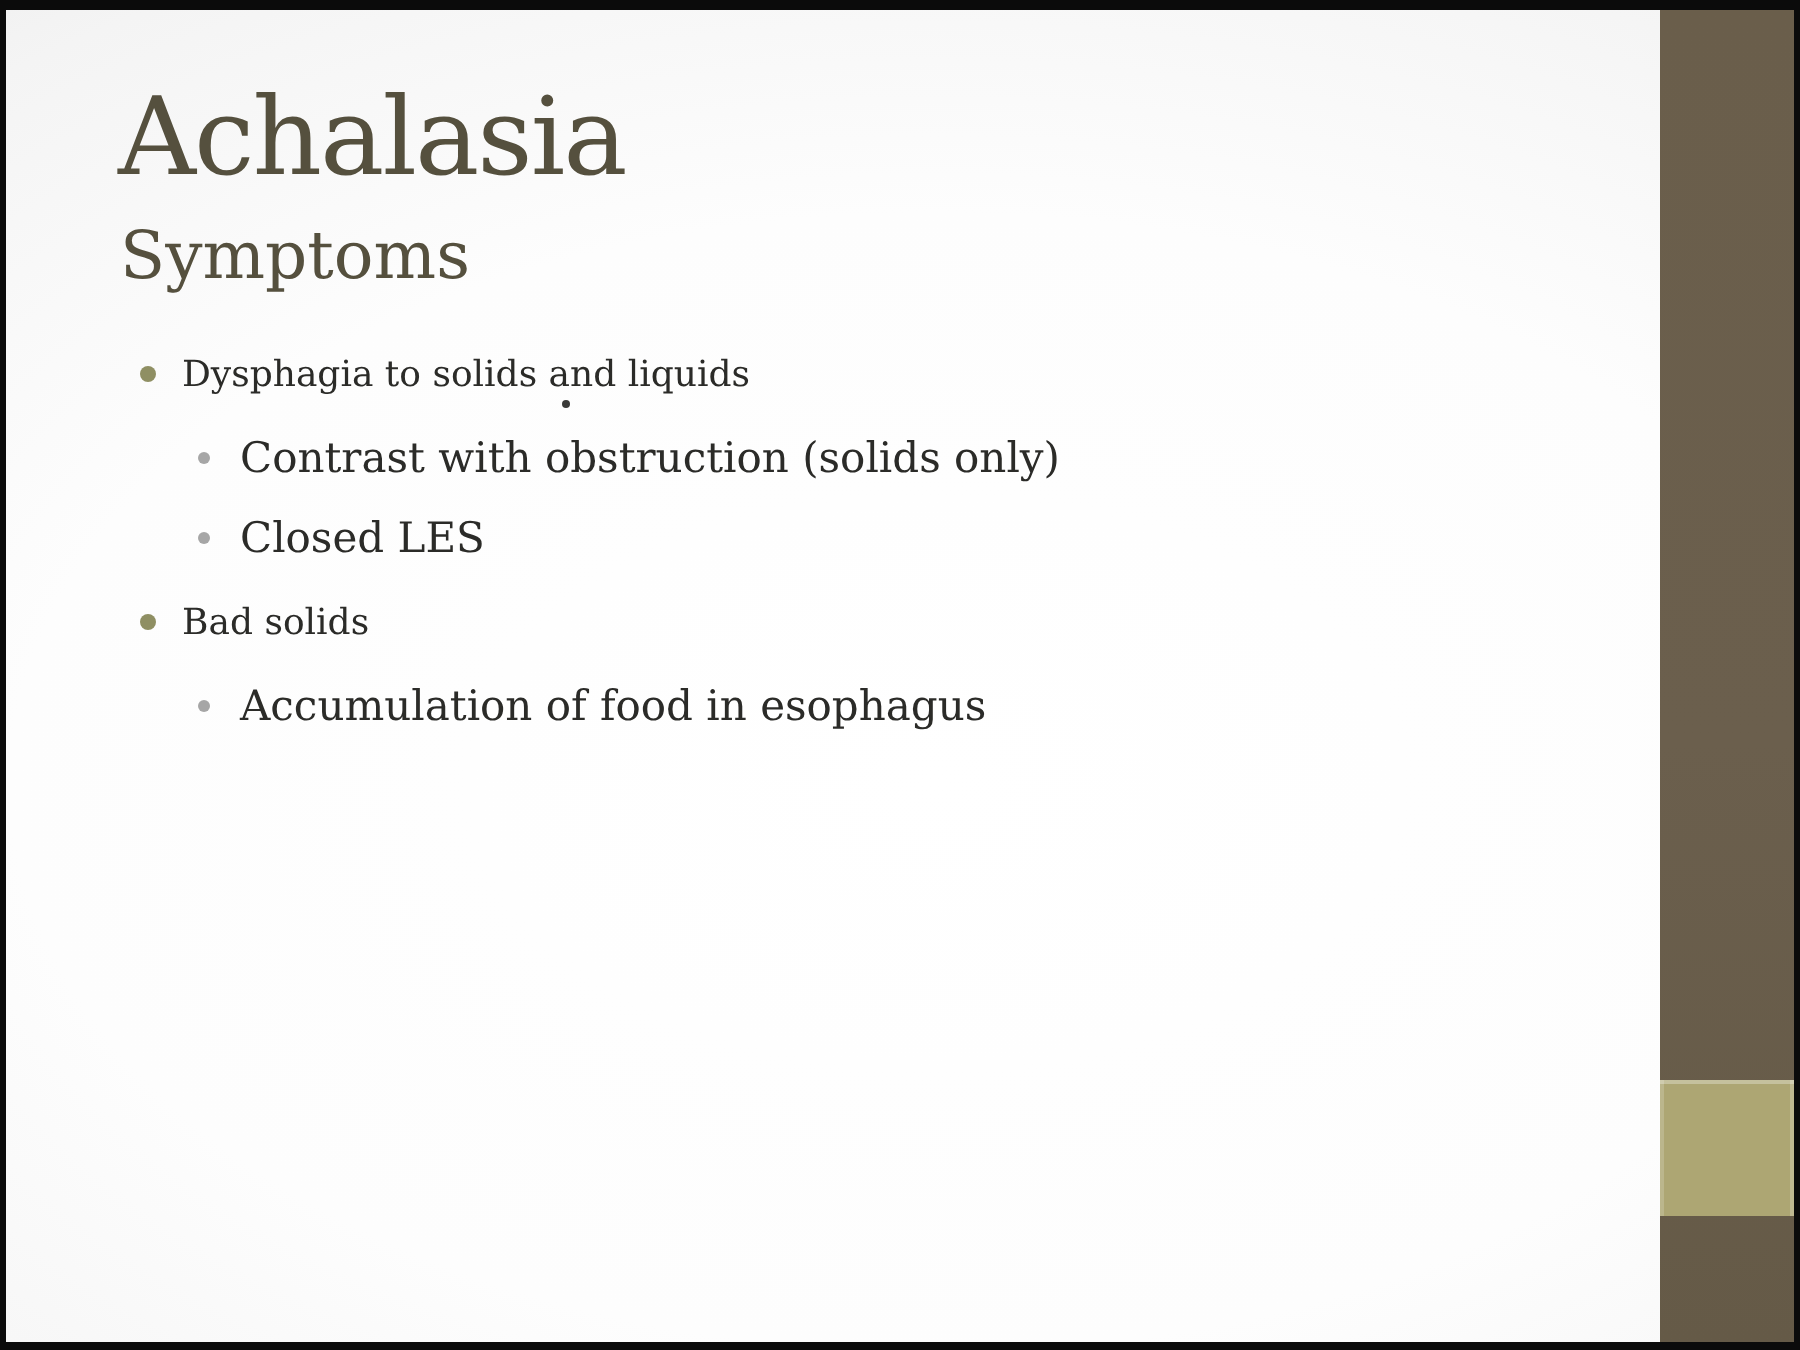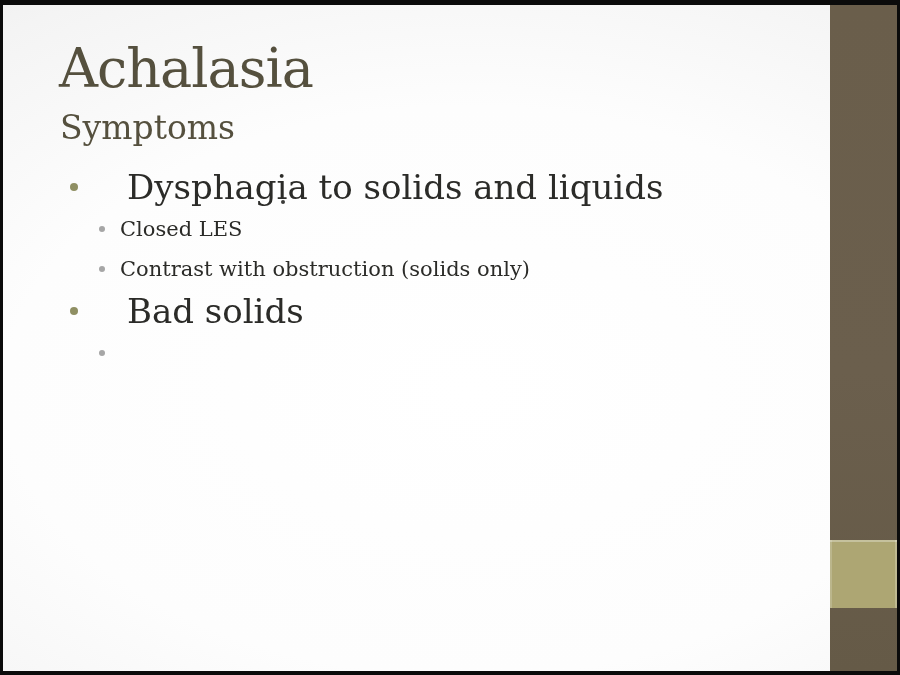--- a/index.html
+++ b/index.html
@@ -76,23 +76,22 @@
     top: 160px;
     right: 90px;
   }
   .row {
     display: flex;
     align-items: center;
     white-space: nowrap;
     color: var(--body-text, #2b2b28);
   }
   .row.l1 {
-    font-size: 34px;
+    font-size: 18px;
     height: 44px;
-    gap: 36px;
   }
   .row.l2 {
     font-size: 21px;
     height: 40px;
   }
   .dot {
     display: inline-block;
     border-radius: 50%;
     flex: 0 0 auto;
   }
@@ -132,35 +131,36 @@
 
     <div class="bullets">
 
       <div class="row l1">
         <span class="dot"></span>
         <span>Dysphagia to solids and liquids</span>
       </div>
 
       <div class="row l2">
         <span class="dot"></span>
-        <span>Closed LES</span>
+        <span>Contrast with obstruction (solids only)</span>
       </div>
 
       <div class="row l2">
         <span class="dot"></span>
-        <span>Contrast with obstruction (solids only)</span>
+        <span>Closed LES</span>
       </div>
 
       <div class="row l1">
         <span class="dot"></span>
         <span>Bad solids</span>
       </div>
 
       <div class="row l2">
         <span class="dot"></span>
+        <span>Accumulation of food in esophagus</span>
       </div>
 
     </div>
 
     <div class="stray-dot"></div>
 
     <div class="sidebar"></div>
     <div class="accent-square"></div>
 
   </div>

